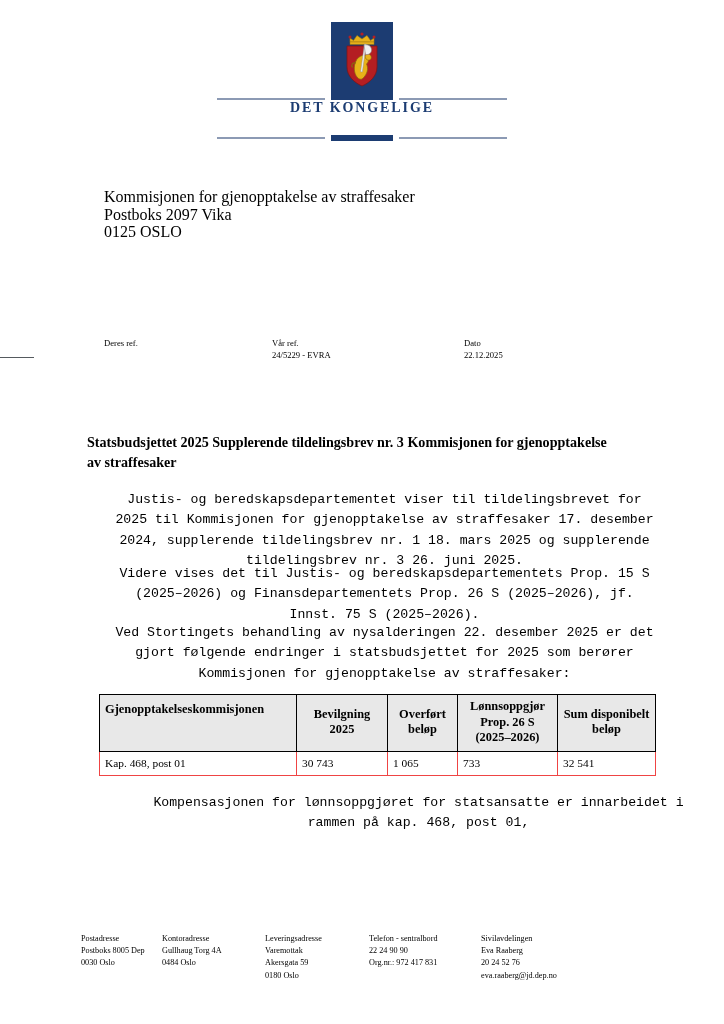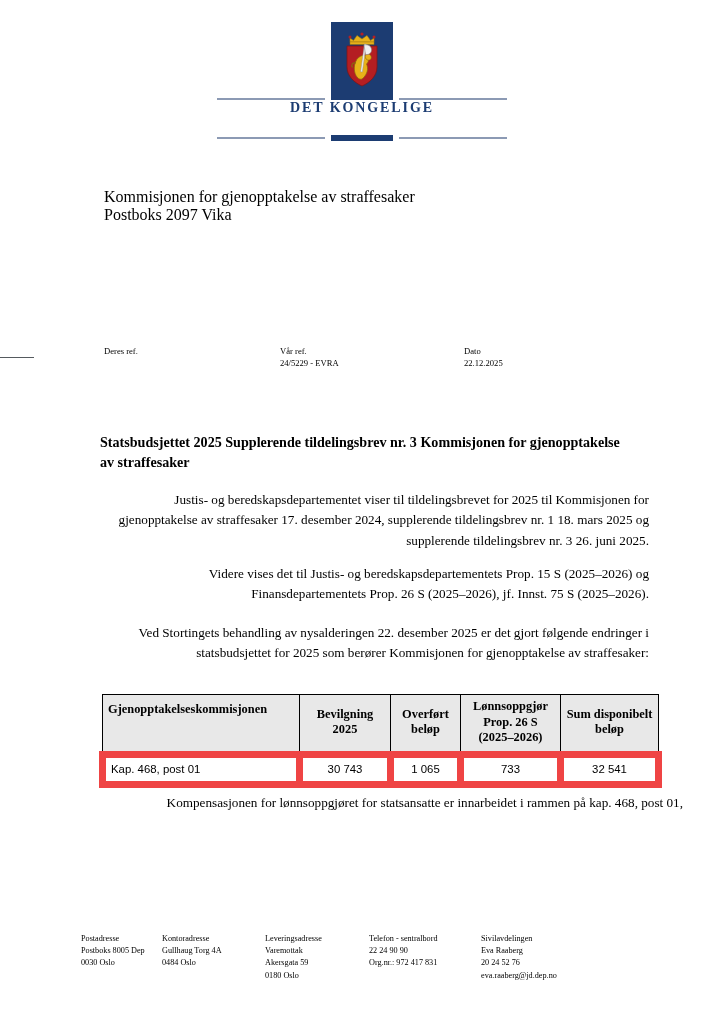--- a/index.html
+++ b/index.html
@@ -130,46 +130,47 @@
 
   
   .refrow {
     position: absolute;
     left: 104px;
     top: 333px;
     width: 560px;
     font-size: 8.6px;
     line-height: 12.4px;
   }
-  .refcol { position: absolute; top: 12px; }
+  .refcol { position: absolute; top: 4px; }
   .refcol.c1 { left: 0px; }
-  .refcol.c2 { left: 168px; margin-left: 8px; }
+  .refcol.c2 { left: 168px; }
   .refcol.c3 { left: 360px; }
   .reflabel { display: block; white-space: nowrap; }
   .refvalue { display: block; white-space: nowrap; }
 
   
   .doc-title {
     position: absolute;
-    left: 100px;
+    left: 87px;
     top: 432px;
     width: 536px;
     font-size: 14.1px;
     font-weight: bold;
     line-height: 20px;
   }
 
   
   .para {
     position: absolute;
-    left: 104px;
+    left: 112px;
     width: 545px;
     font-size: 13.2px;
     line-height: 20.4px;
-    text-align: right;
+    text-align: center;
+    font-family: Liberation Mono, monospace;
   }
   .p1 { top: 490px; }
   .p2 { top: 564px; }
   .p3 { top: 623px; }
   .p4 { top: 793px; margin-left: 34px; }
 
   
   .budget-table {
     position: absolute;
     left: 99px;
@@ -191,30 +192,30 @@
     box-sizing: border-box;
   }
   .budget-table th.th-name {
     text-align: left;
     vertical-align: top;
     padding-top: 7px;
     margin-left: 20px;
   }
   .budget-table th.th-num { text-align: center; }
   .budget-table td {
-    border: 7px solid #ef4444;
-    font-family: Liberation Sans, sans-serif;
+    border: 1px solid #ef4444;
+    font-family: Liberation Serif, serif;
     font-size: 11.4px;
     line-height: 14px;
     padding: 4px 5px 5px 5px;
     height: 20px;
     box-sizing: border-box;
   }
   .budget-table td.td-name { text-align: left; }
-  .budget-table td.td-num { text-align: center; margin-top: 12px; }
+  .budget-table td.td-num { text-align: left; margin-top: 12px; }
   .col-name { width: 197px; }
   .col-bev  { width: 91px; }
   .col-ovf  { width: 70px; }
   .col-lonn { width: 100px; }
   .col-sum  { width: 98px; }
 
   
   .footer {
     position: absolute;
     left: 69px;
@@ -272,20 +273,21 @@
     <div class="rule-center"></div>
     <div class="rule-right"></div>
   </div>
 </div>
 
 <div class="fold-mark"></div>
 
 <div class="recipient">
   <div>Kommisjonen for gjenopptakelse av straffesaker</div>
   <div>Postboks 2097 Vika</div>
+  <div>0125 OSLO</div>
 </div>
 
 <div class="refrow">
   <div class="refcol c1">
     <span class="reflabel">Deres ref.</span>
     <span class="refvalue"></span>
   </div>
   <div class="refcol c2">
     <span class="reflabel">Vår ref.</span>
     <span class="refvalue">24/5229 - EVRA</span>

